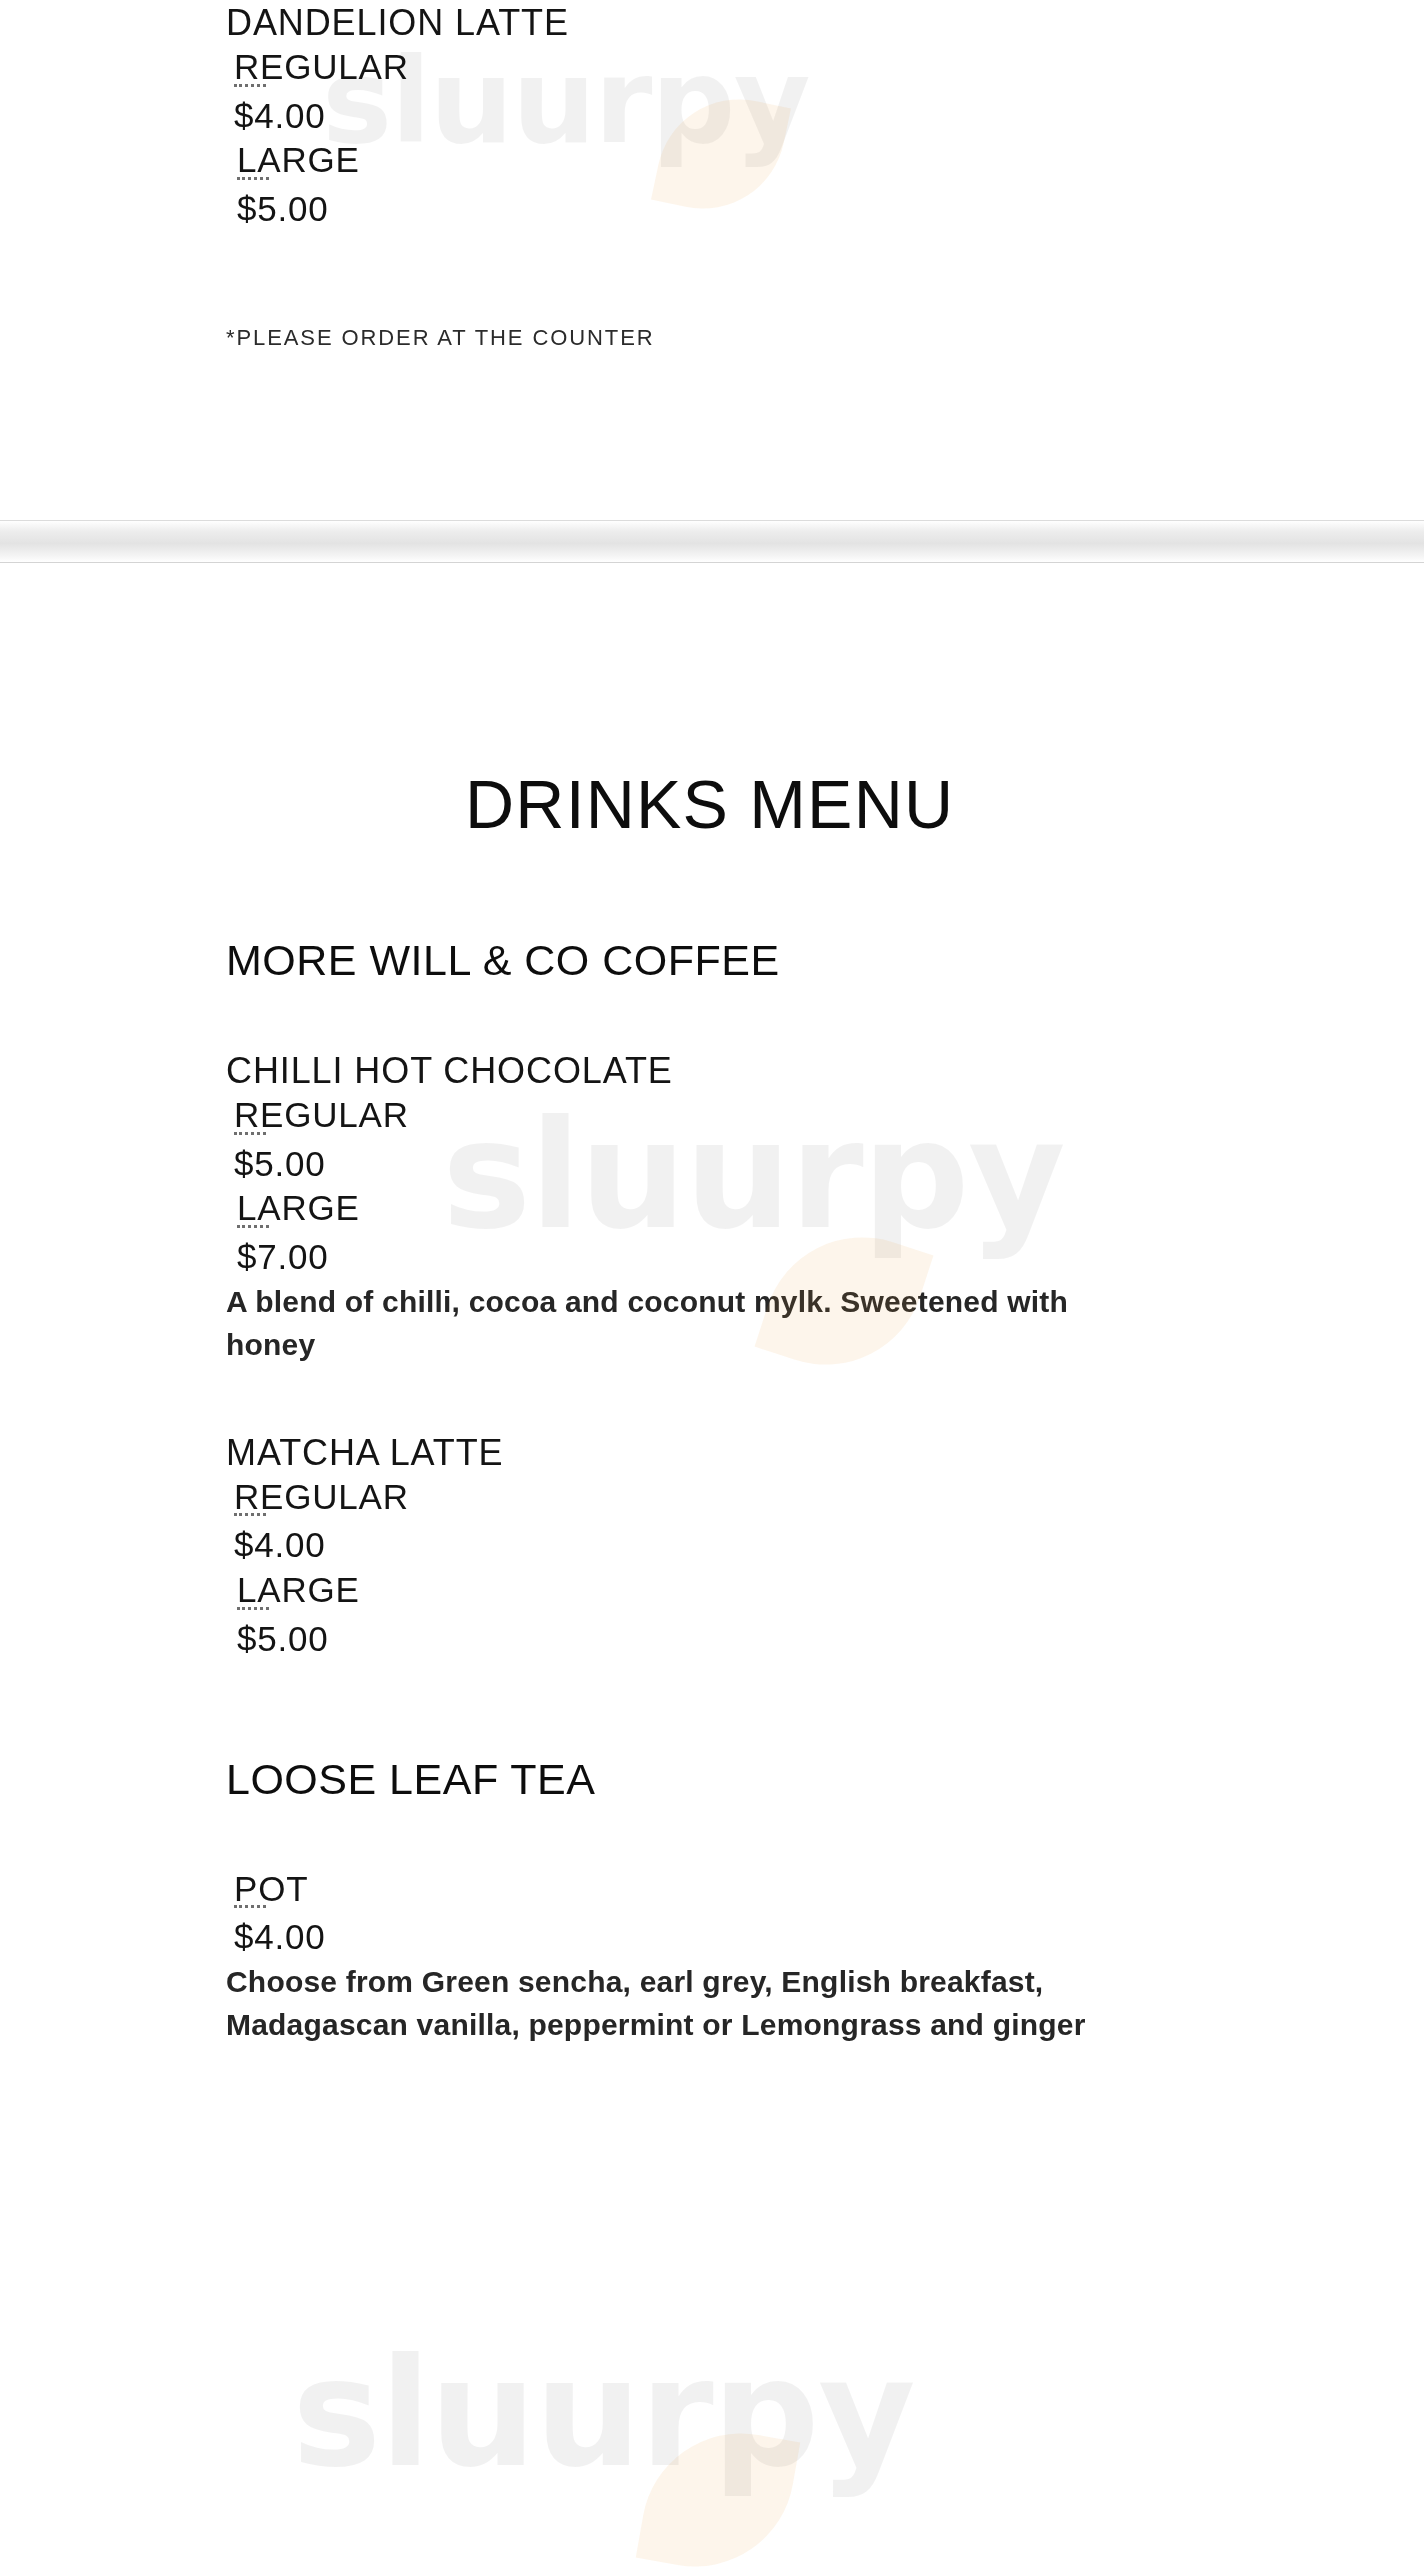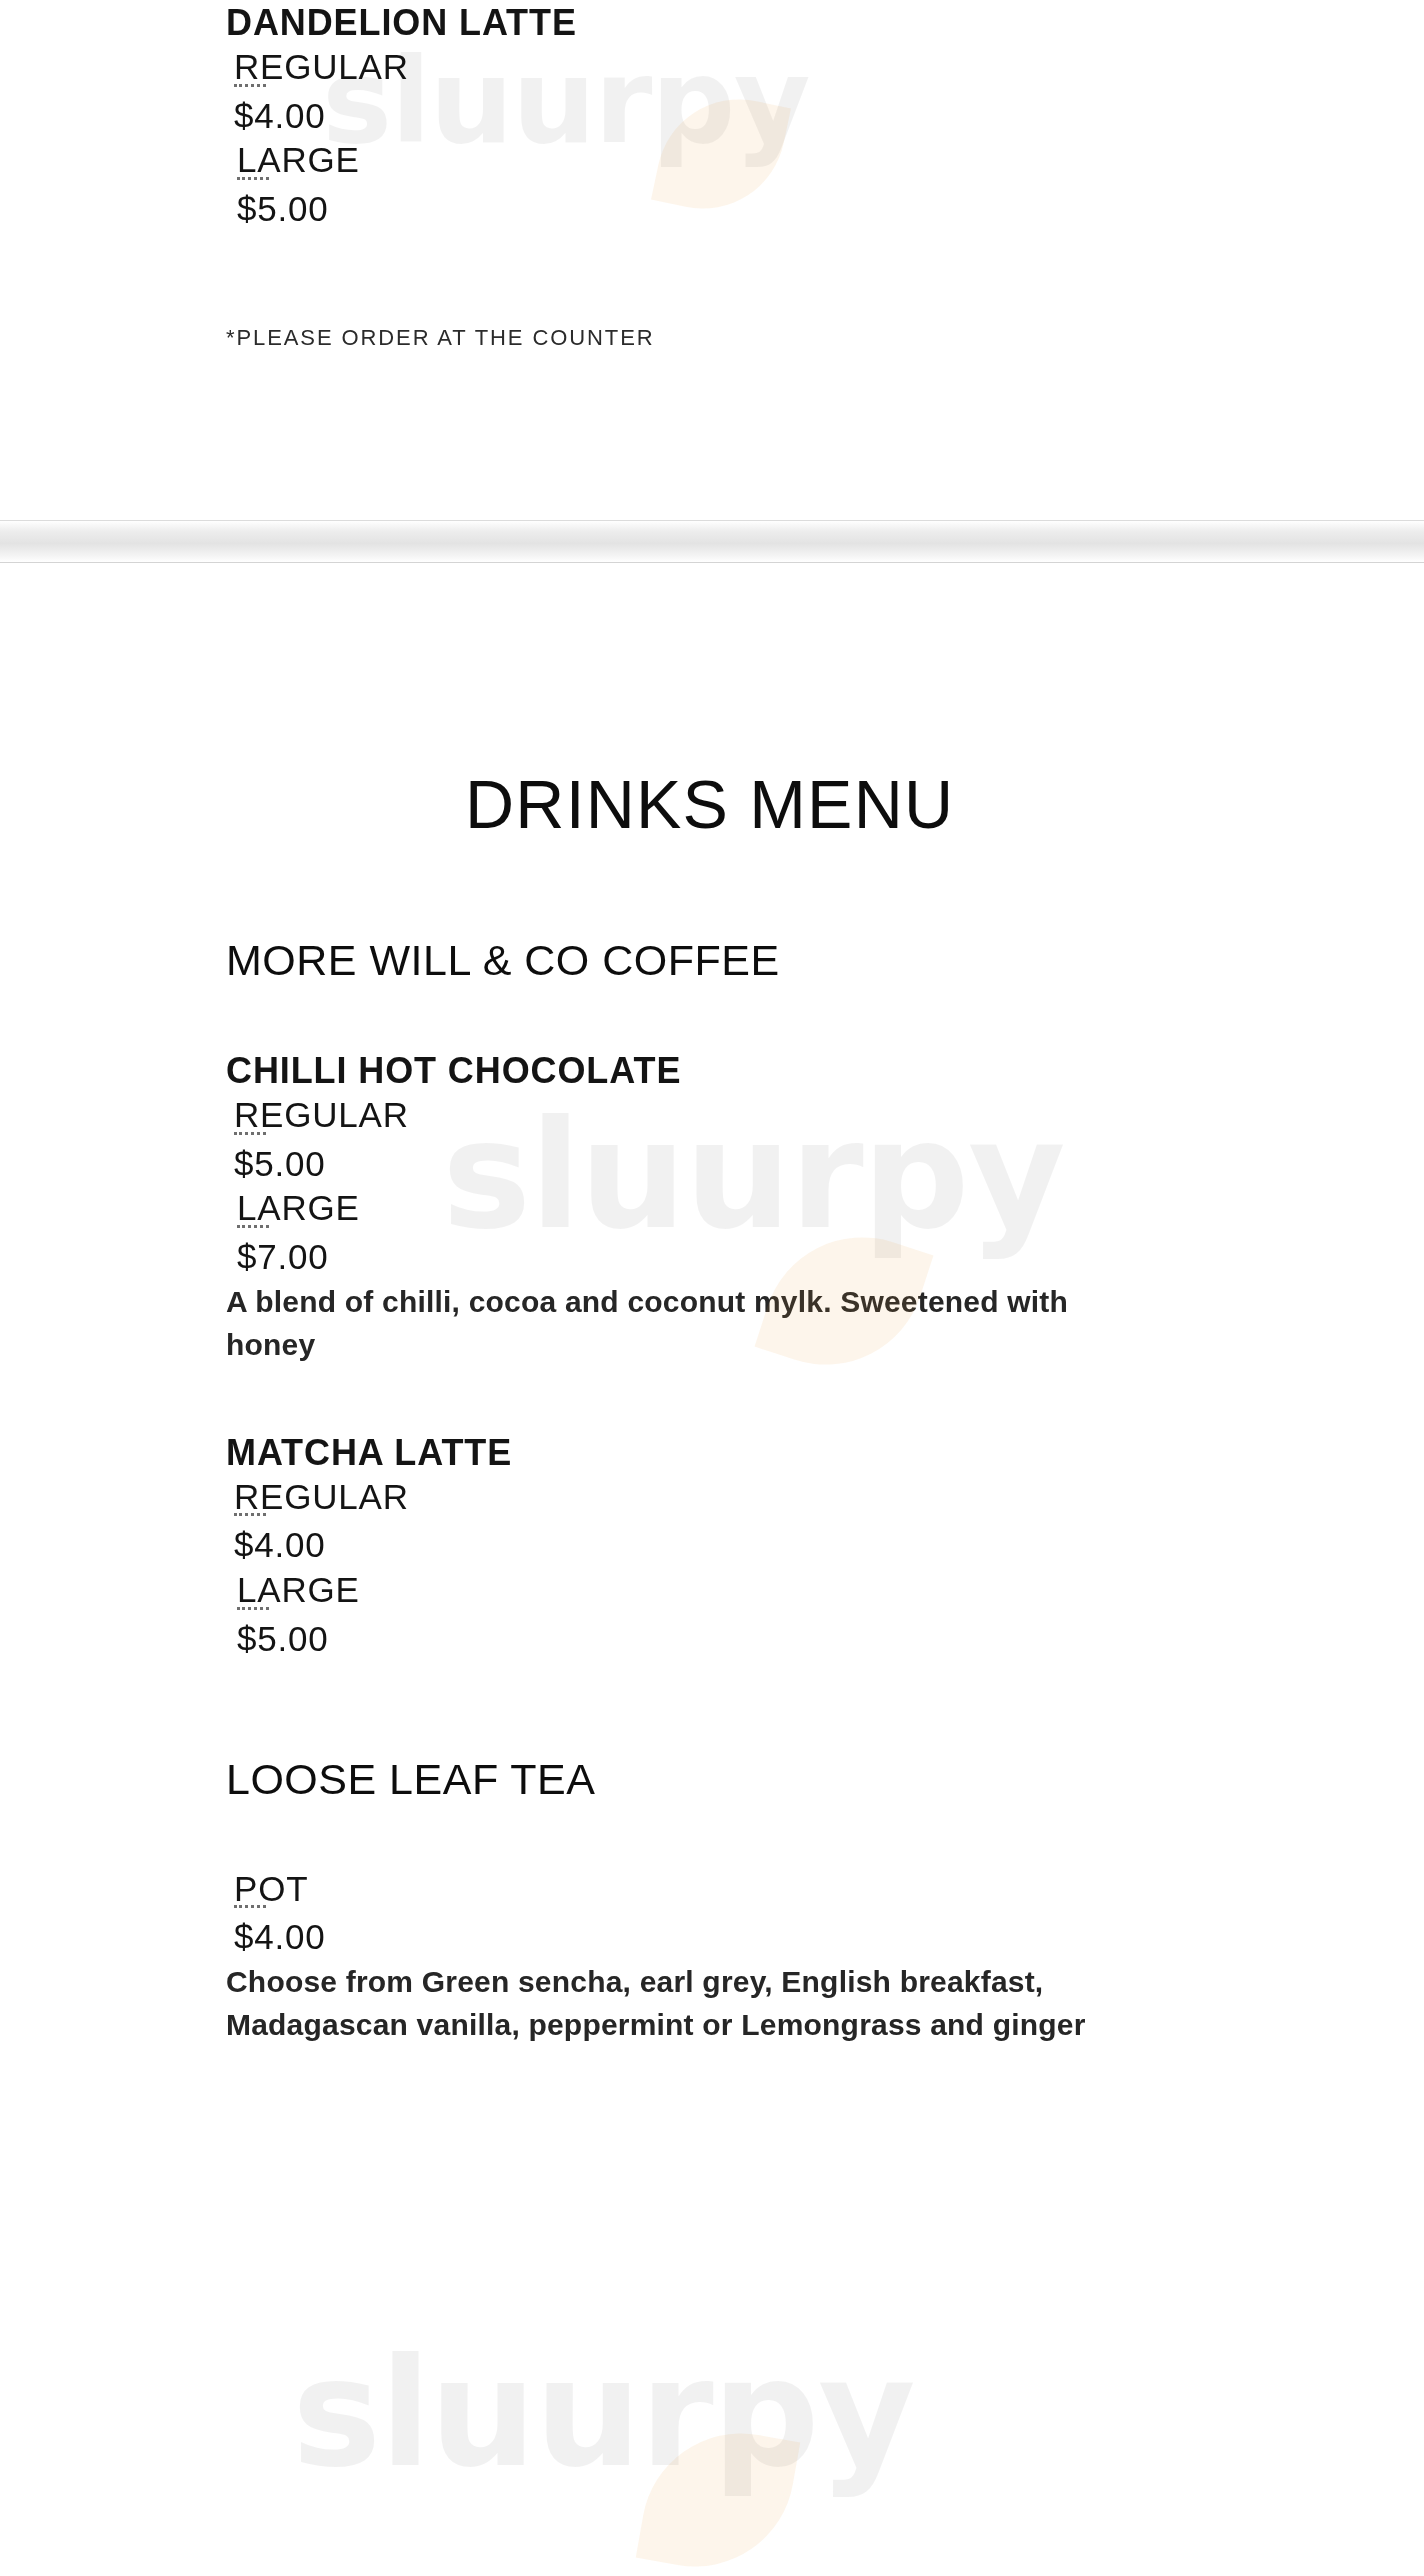--- a/index.html
+++ b/index.html
@@ -33,21 +33,21 @@
   }
 
   .content {
     padding-left: 226px;
     padding-right: 134px;
   }
 
   .item-title {
     font-size: 36px;
     letter-spacing: 0.9px;
-    font-weight: 700;
+    font-weight: 400;
     color: #141414;
     line-height: 1.25;
     white-space: nowrap;
   }
 
   .price-row {
     display: flex;
     align-items: baseline;
     font-size: 35px;
     font-weight: 400;

